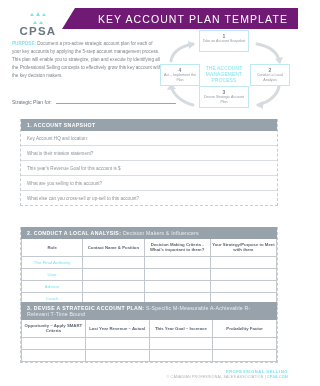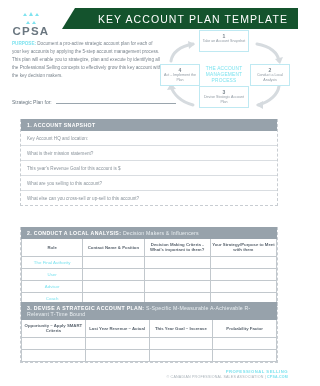--- a/index.html
+++ b/index.html
@@ -24,21 +24,21 @@
 
   
   .header {
     position: relative;
     height: 30px;
     display: flex;
     align-items: flex-start;
   }
   .logo-wrap {
     position: absolute;
-    left: 5px;
+    left: 12px;
     top: 9px;
     width: 52px;
     text-align: center;
   }
   .logo-marks {
     display: flex;
     justify-content: center;
     gap: 2px;
     height: 7px;
     align-items: flex-end;
@@ -63,21 +63,21 @@
     color: #6b7780;
     line-height: 12px;
     margin-top: 1px;
   }
   .banner {
     position: absolute;
     left: 62px;
     top: 8px;
     right: 0;
     height: 21px;
-    background: #14532d;
+    background: #701a75;
     clip-path: polygon(13px 0, 100% 0, 100% 100%, 0 100%);
     display: flex;
     align-items: center;
     justify-content: flex-end;
     box-sizing: border-box;
     padding-right: 10px;
   }
   .banner-title {
     color: #ffffff;
     font-size: 10.5px;

